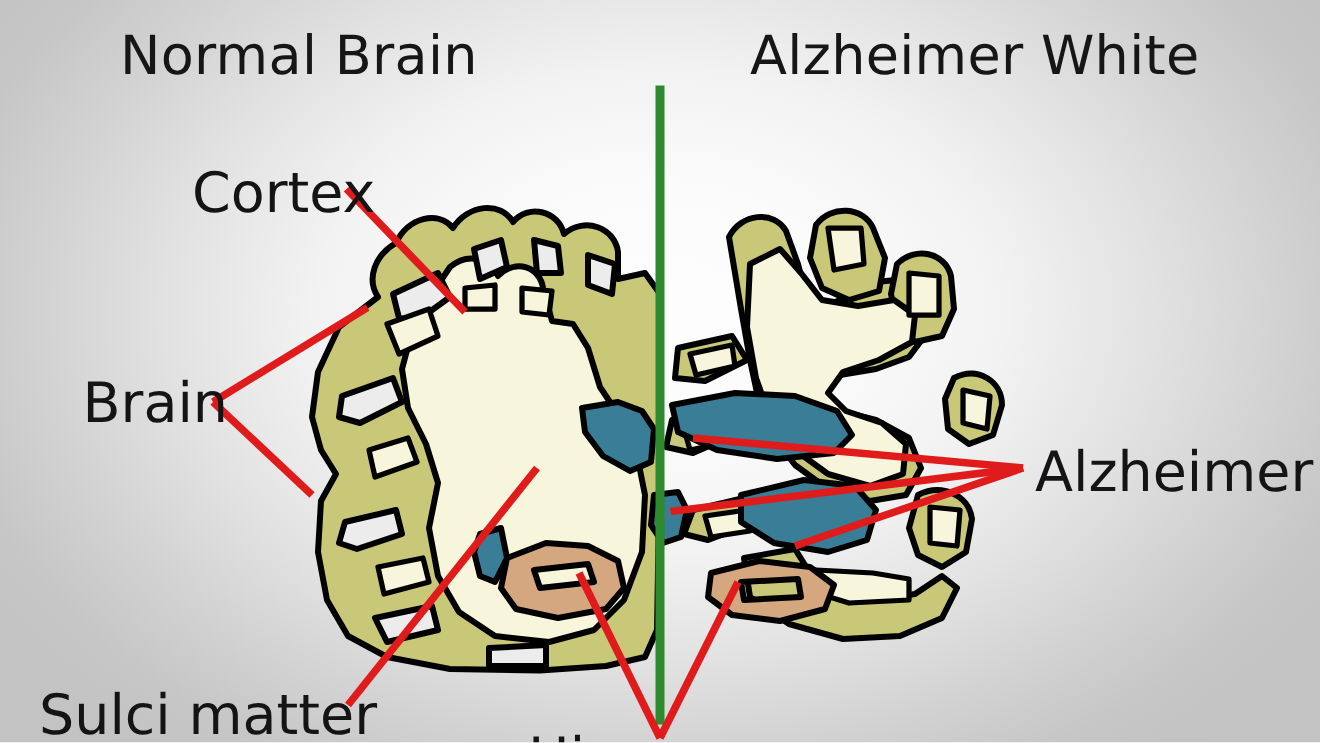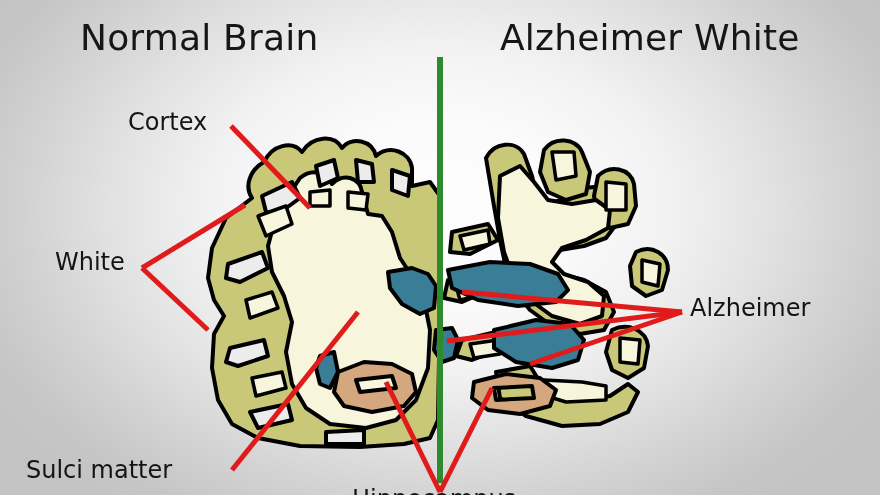--- a/index.html
+++ b/index.html
@@ -25,21 +25,21 @@
   .ttl {
     position: absolute;
     font-size: 36px;
     line-height: 1;
     color: #161616;
     white-space: nowrap;
     letter-spacing: 0.2px;
   }
   .lbl {
     position: absolute;
-    font-size: 24px;
+    font-size: 37px;
     line-height: 1;
     color: #141414;
     white-space: nowrap;
   }
 </style>
 </head>
 <body>
 
 <div id="figure">
 
@@ -160,21 +160,21 @@
       <line x1="440" y1="492" x2="492" y2="388"></line>
     </g>
   </svg>
 
   <div class="ttl" style="left:80px; top:20px;">Normal Brain</div>
 
   <div class="ttl" style="left:500px; top:20px;">Alzheimer White</div>
 
   <div class="lbl" style="left:128px; top:110px;">Cortex</div>
 
-  <div class="lbl" style="left:55px; top:250px;">White</div>
+  <div class="lbl" style="left:55px; top:250px;">Brain</div>
 
   <div class="lbl" style="left:690px; top:296px;">Alzheimer</div>
 
   <div class="lbl" style="left:26px; top:458px;">Sulci matter</div>
 
   <div class="lbl" style="left:352px; top:487px;">Hippocampus</div>
 
 </div>
 
 </body></html>

